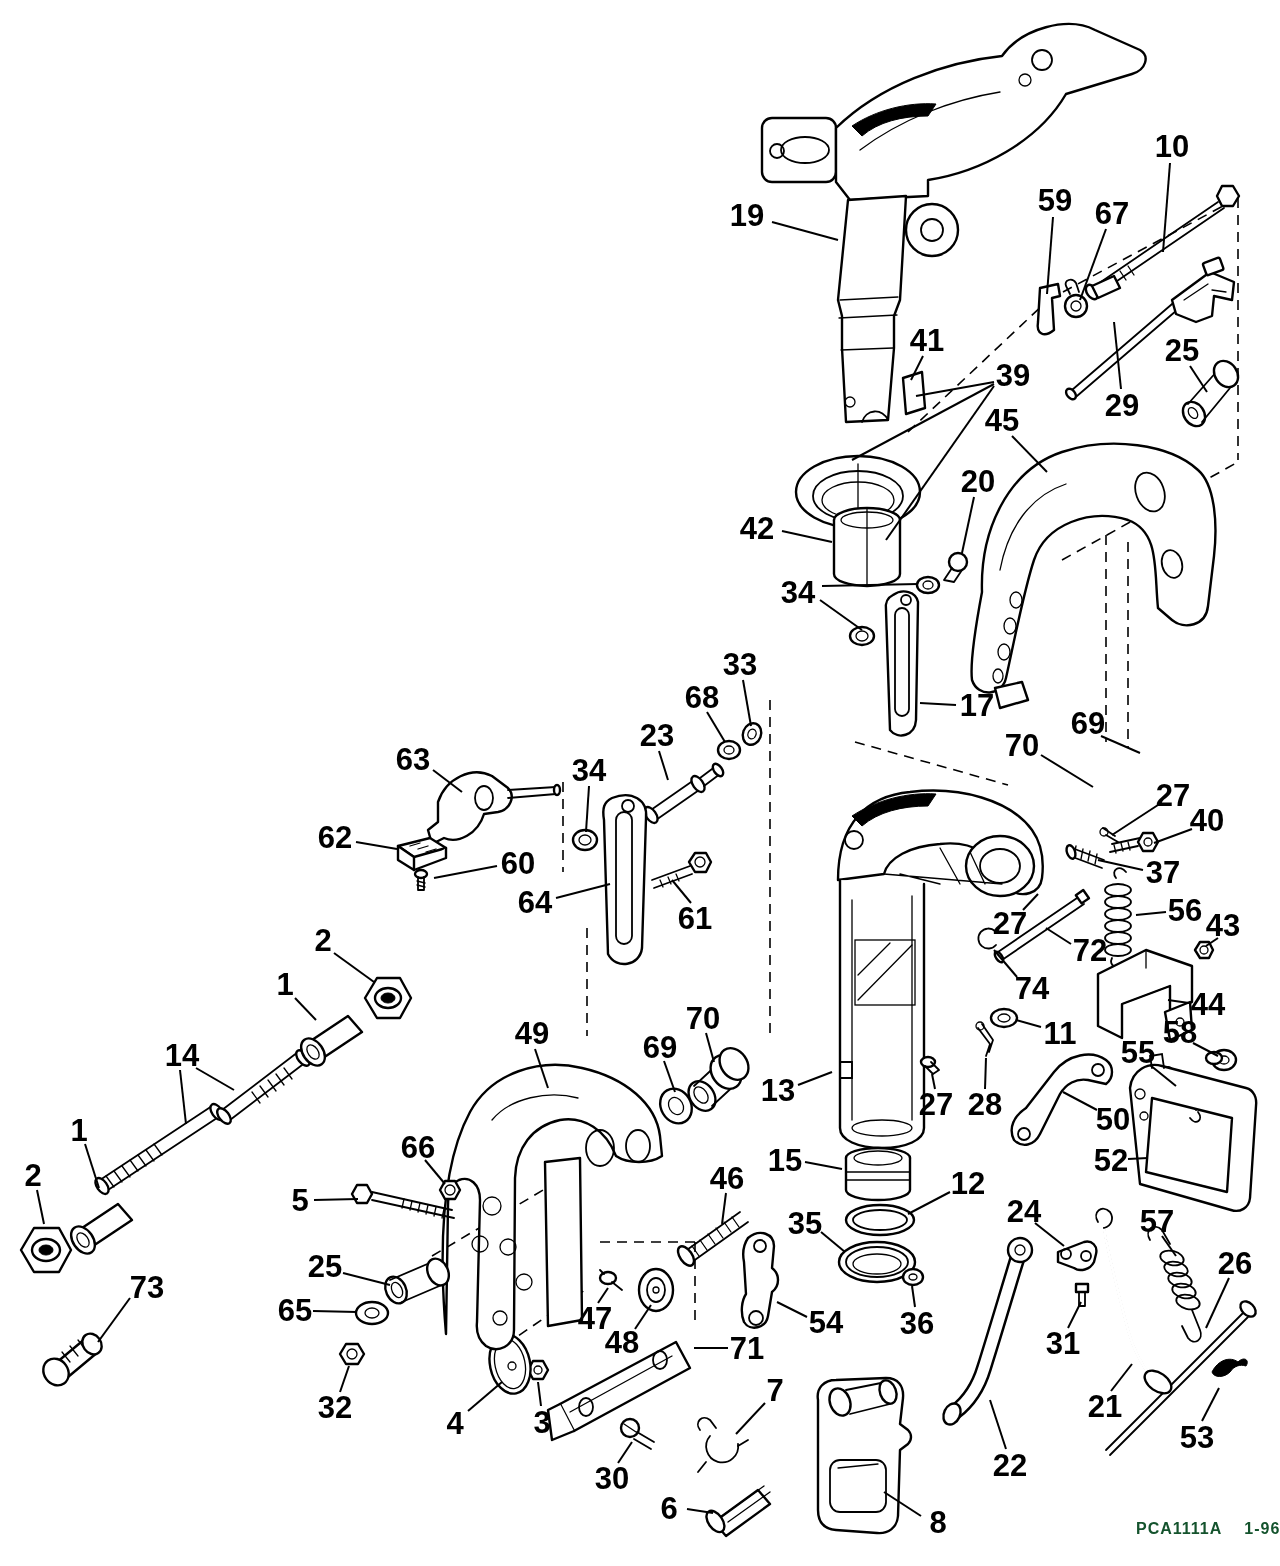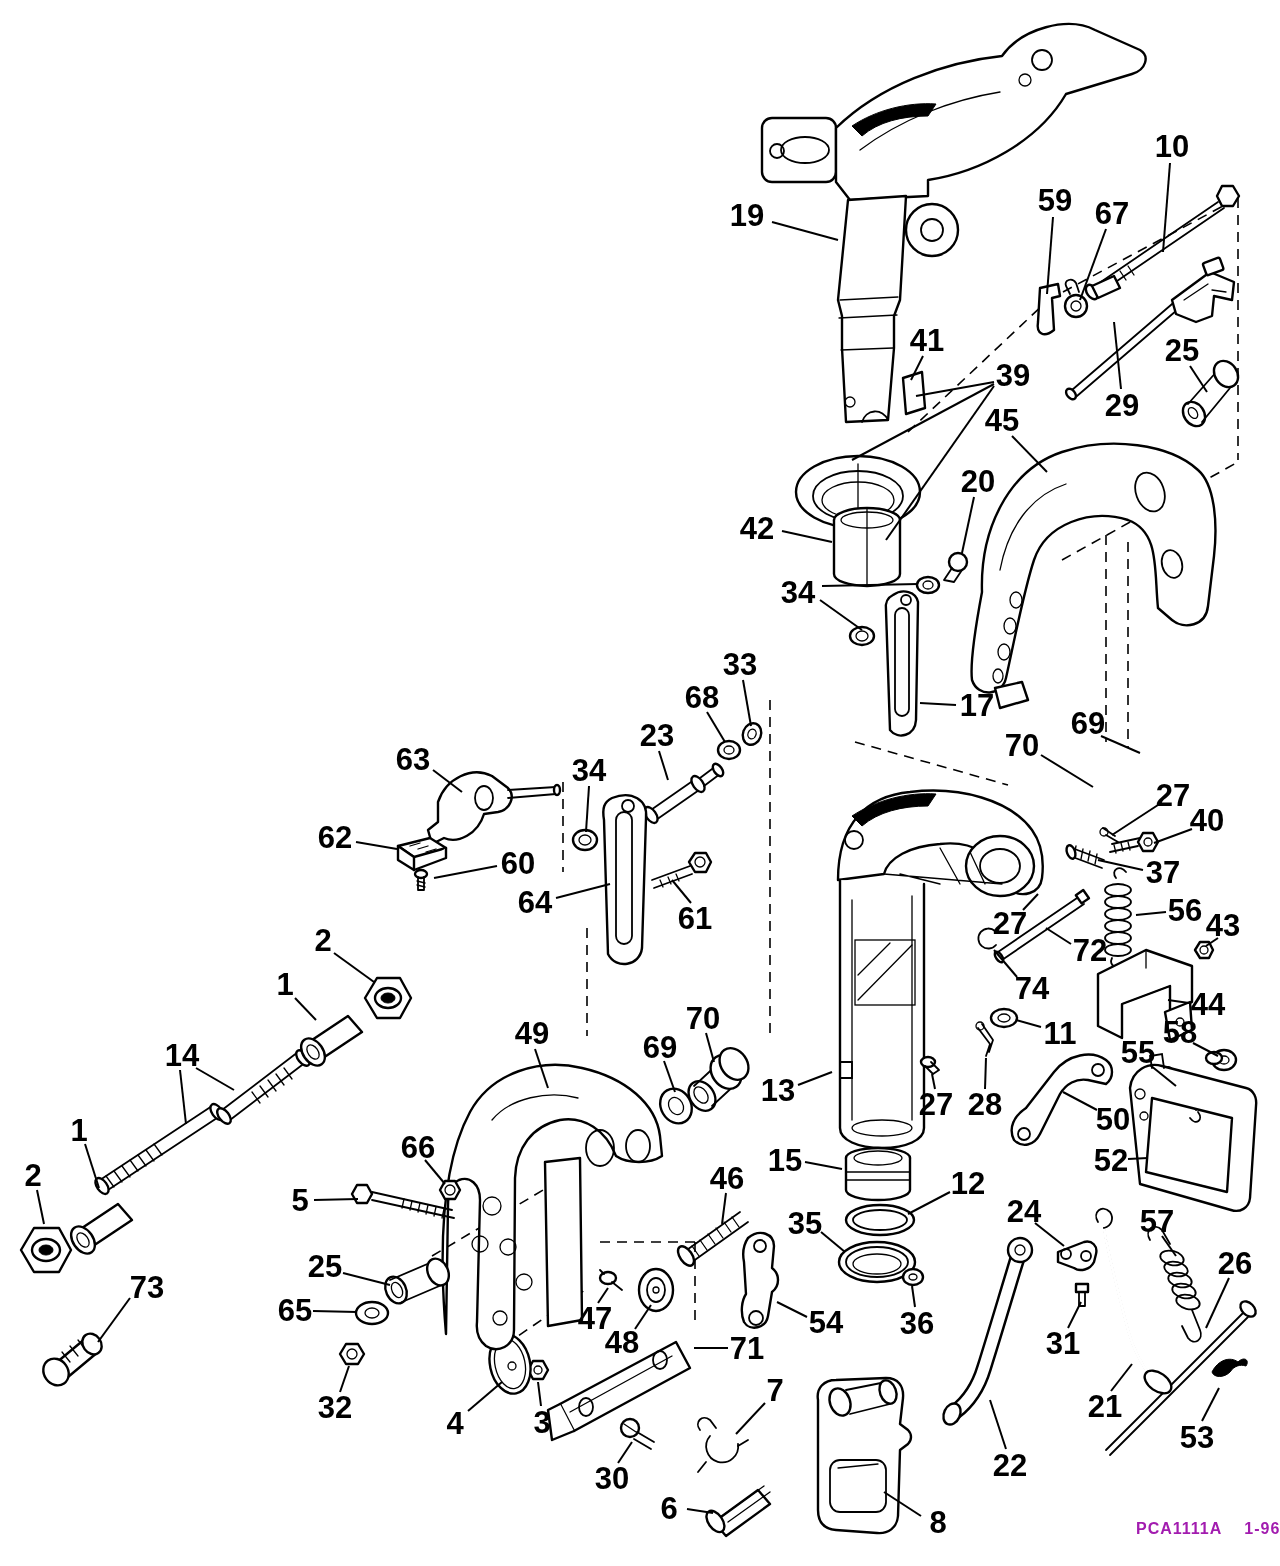--- a/index.html
+++ b/index.html
@@ -6,21 +6,21 @@
   #canvas{position:relative;width:1280px;height:1566px;background:#fff;overflow:hidden;
           font-family:"Liberation Sans",sans-serif;}
   svg{position:absolute;left:0;top:0;}
   .p{fill:#fff;stroke:#000;stroke-width:2.4;stroke-linejoin:round;stroke-linecap:round;}
   .l{fill:none;stroke:#000;stroke-width:1.8;stroke-linecap:round;}
   .t{fill:none;stroke:#000;stroke-width:1.3;stroke-linecap:round;}
   .d{fill:none;stroke:#000;stroke-width:1.6;stroke-dasharray:10 7;}
   .dk{fill:#000;stroke:#000;stroke-width:1;}
   .leader{stroke:#000;stroke-width:2;}
   text.callout{font-family:"Liberation Sans",sans-serif;font-weight:700;font-size:31px;fill:#000;}
-  #footer{position:absolute;left:1136px;top:1520px;font-weight:700;font-size:16px;color:#a21caf;
+  #footer{position:absolute;left:1136px;top:1520px;font-weight:700;font-size:16px;color:#14532d;
           letter-spacing:1px;white-space:nowrap;}
   #footer span{margin-right:0;}
   #footer .code{margin-right:22px;}
 </style>
 </head>
 <body>
 
 <div id="canvas">
   <svg id="diagram-svg" width="1280" height="1566" viewBox="0 0 1280 1566">
 

